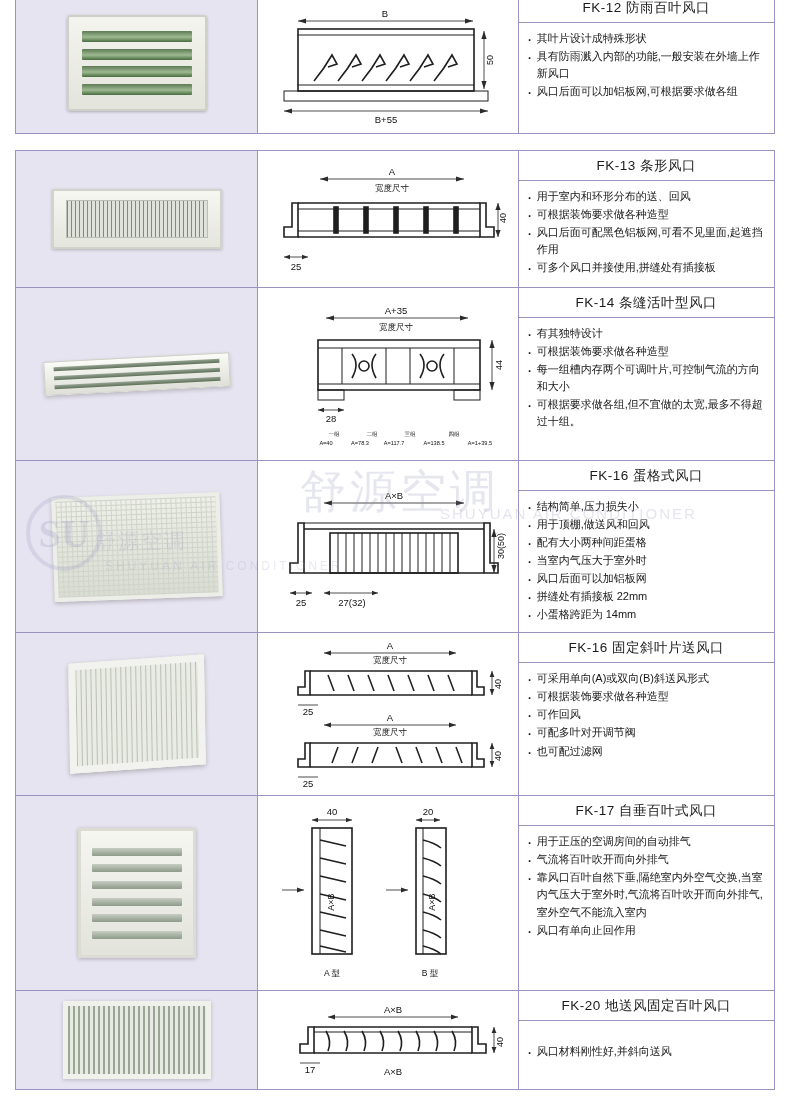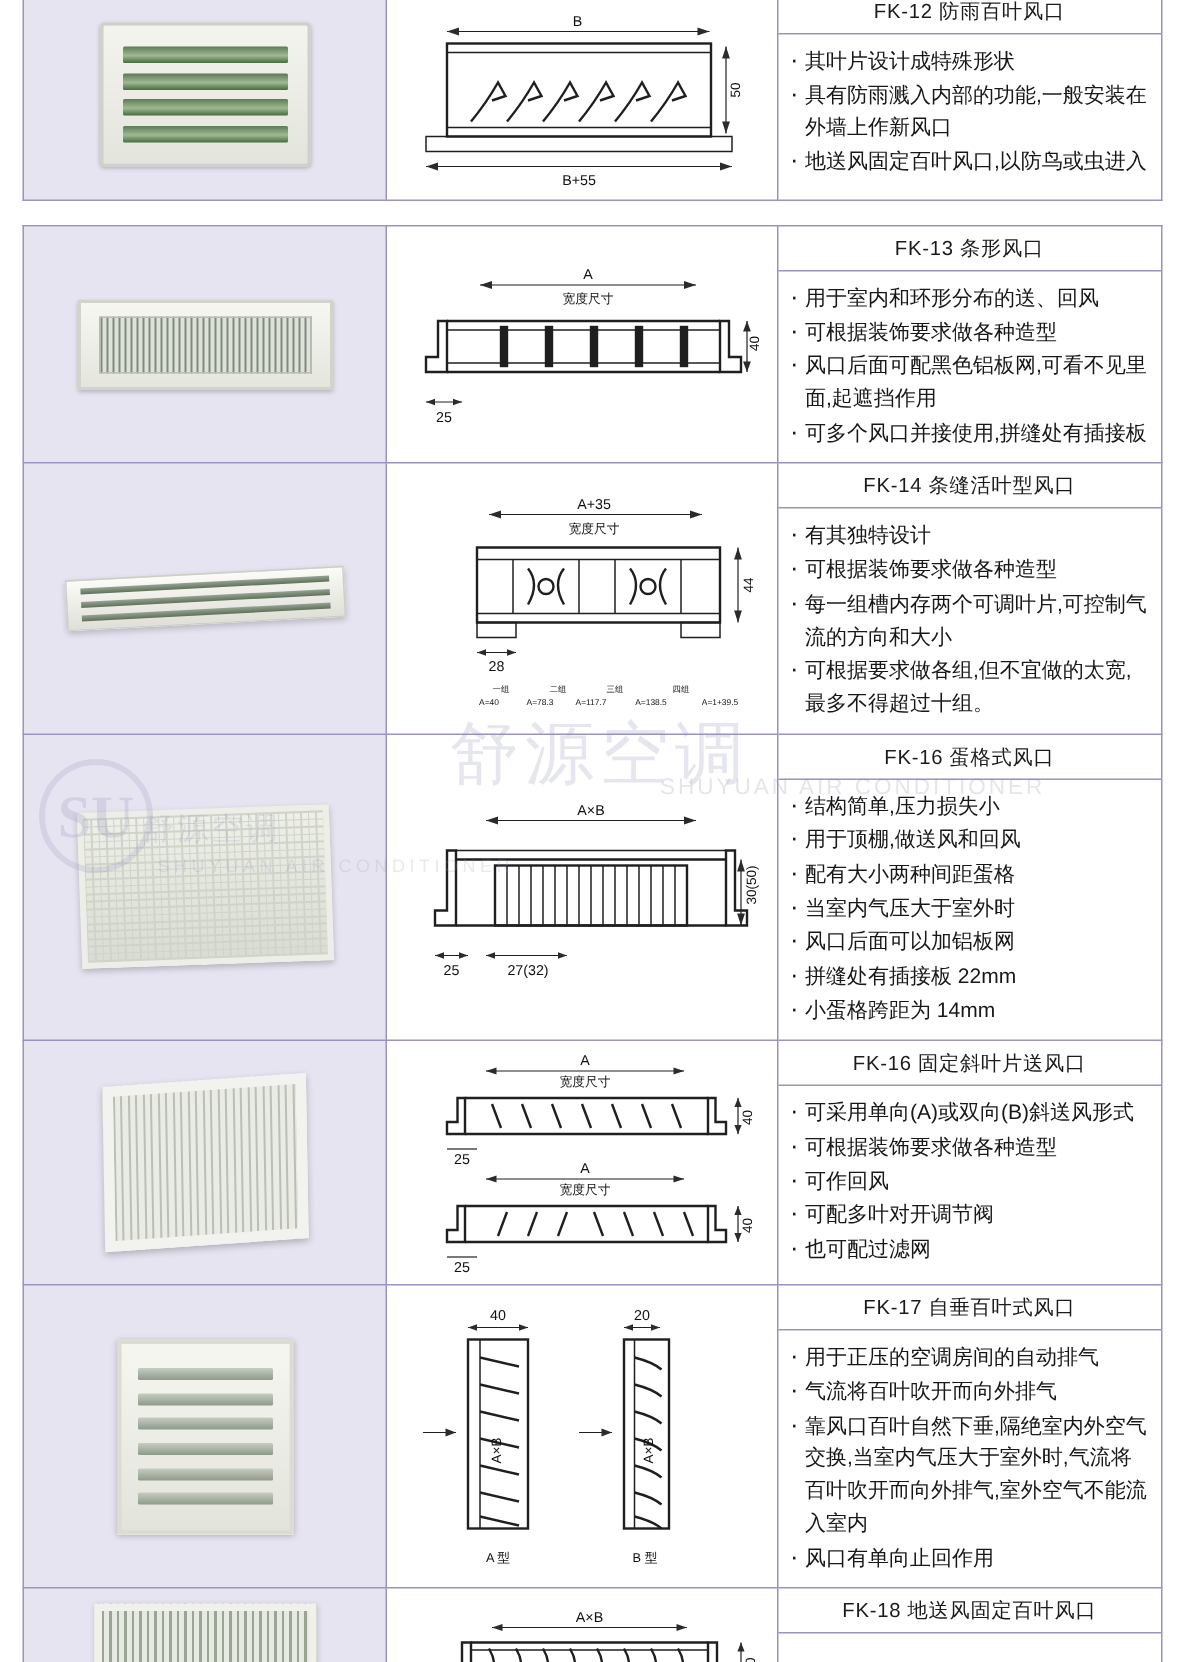--- a/index.html
+++ b/index.html
@@ -48,21 +48,21 @@
     color: #1b1b1b;
     padding: 6px 2px 5px;
     letter-spacing: 0.5px;
     background: #fff;
   }
   .desc-body {
     padding: 7px 8px 8px 7px;
   }
   .desc-body ul { margin: 0; padding: 0; list-style: none; }
   .desc-body li {
-    font-size: 14px;
+    font-size: 11px;
     line-height: 1.55;
     color: #171717;
     position: relative;
     padding-left: 11px;
     margin-bottom: 1px;
   }
   .desc-body li:before {
     content: "\00B7";
     position: absolute;
     left: 1px; top: -1px;
@@ -171,21 +171,21 @@
     background:
       repeating-linear-gradient(90deg, #9aa596 0 1.6px, #e7eae2 1.6px 5px),
       linear-gradient(#eef0e9,#dadfd3);
     border: 5px solid #f0f1eb;
     box-shadow: 0 1px 4px rgba(0,0,0,.2);
   }
 
   
   .wm {
     position: absolute;
-    left: 0; top: 470px;
+    left: 0; top: 459px;
     width: 790px; height: 210px;
     pointer-events: none;
     z-index: 5;
     opacity: .5;
     padding-left: 12px;
   }
   .wm .circ {
     position: absolute; left: 26px; top: 44px;
     width: 76px; height: 76px; border-radius: 50%;
     border: 4px solid rgba(150,150,190,.45);
@@ -277,21 +277,21 @@
             <text class="txtc" x="118" y="124">B+55</text>
           </svg>
         </div>
       </td>
       <td class="cell c-desc">
         <div class="desc-title">FK-12 防雨百叶风口</div>
         <div class="desc-body">
           <ul>
             <li>其叶片设计成特殊形状</li>
             <li>具有防雨溅入内部的功能,一般安装在外墙上作新风口</li>
-            <li>地送风固定百叶风口,以防鸟或虫进入</li>
+            <li>风口后面可以加铝板网,可根据要求做各组</li>
           </ul>
         </div>
       </td>
     </tr>
   </tbody>
     </table>
 
   <table class="tbl" style="margin-top:16px;">
 
     <tbody>
@@ -685,21 +685,21 @@
             <path class="hatch" d="M226,26 l-2.4,6 4.8,0 z"></path>
             <path class="hatch" d="M226,52 l-2.4,-6 4.8,0 z"></path>
             <text class="txt" x="235" y="46" transform="rotate(-90 235 46)">40</text>
             <line class="dim" x1="32" y1="62" x2="52" y2="62"></line>
             <text class="txtc" x="42" y="72">17</text>
             <text class="txtc" x="125" y="74">A×B</text>
           </svg>
         </div>
       </td>
       <td class="cell c-desc">
-        <div class="desc-title">FK-18 地送风固定百叶风口</div>
+        <div class="desc-title">FK-20 地送风固定百叶风口</div>
         <div class="desc-body" style="padding-top:22px;">
           <ul>
             <li>风口材料刚性好,并斜向送风</li>
           </ul>
         </div>
       </td>
     </tr>
 
   </tbody>
     </table>

